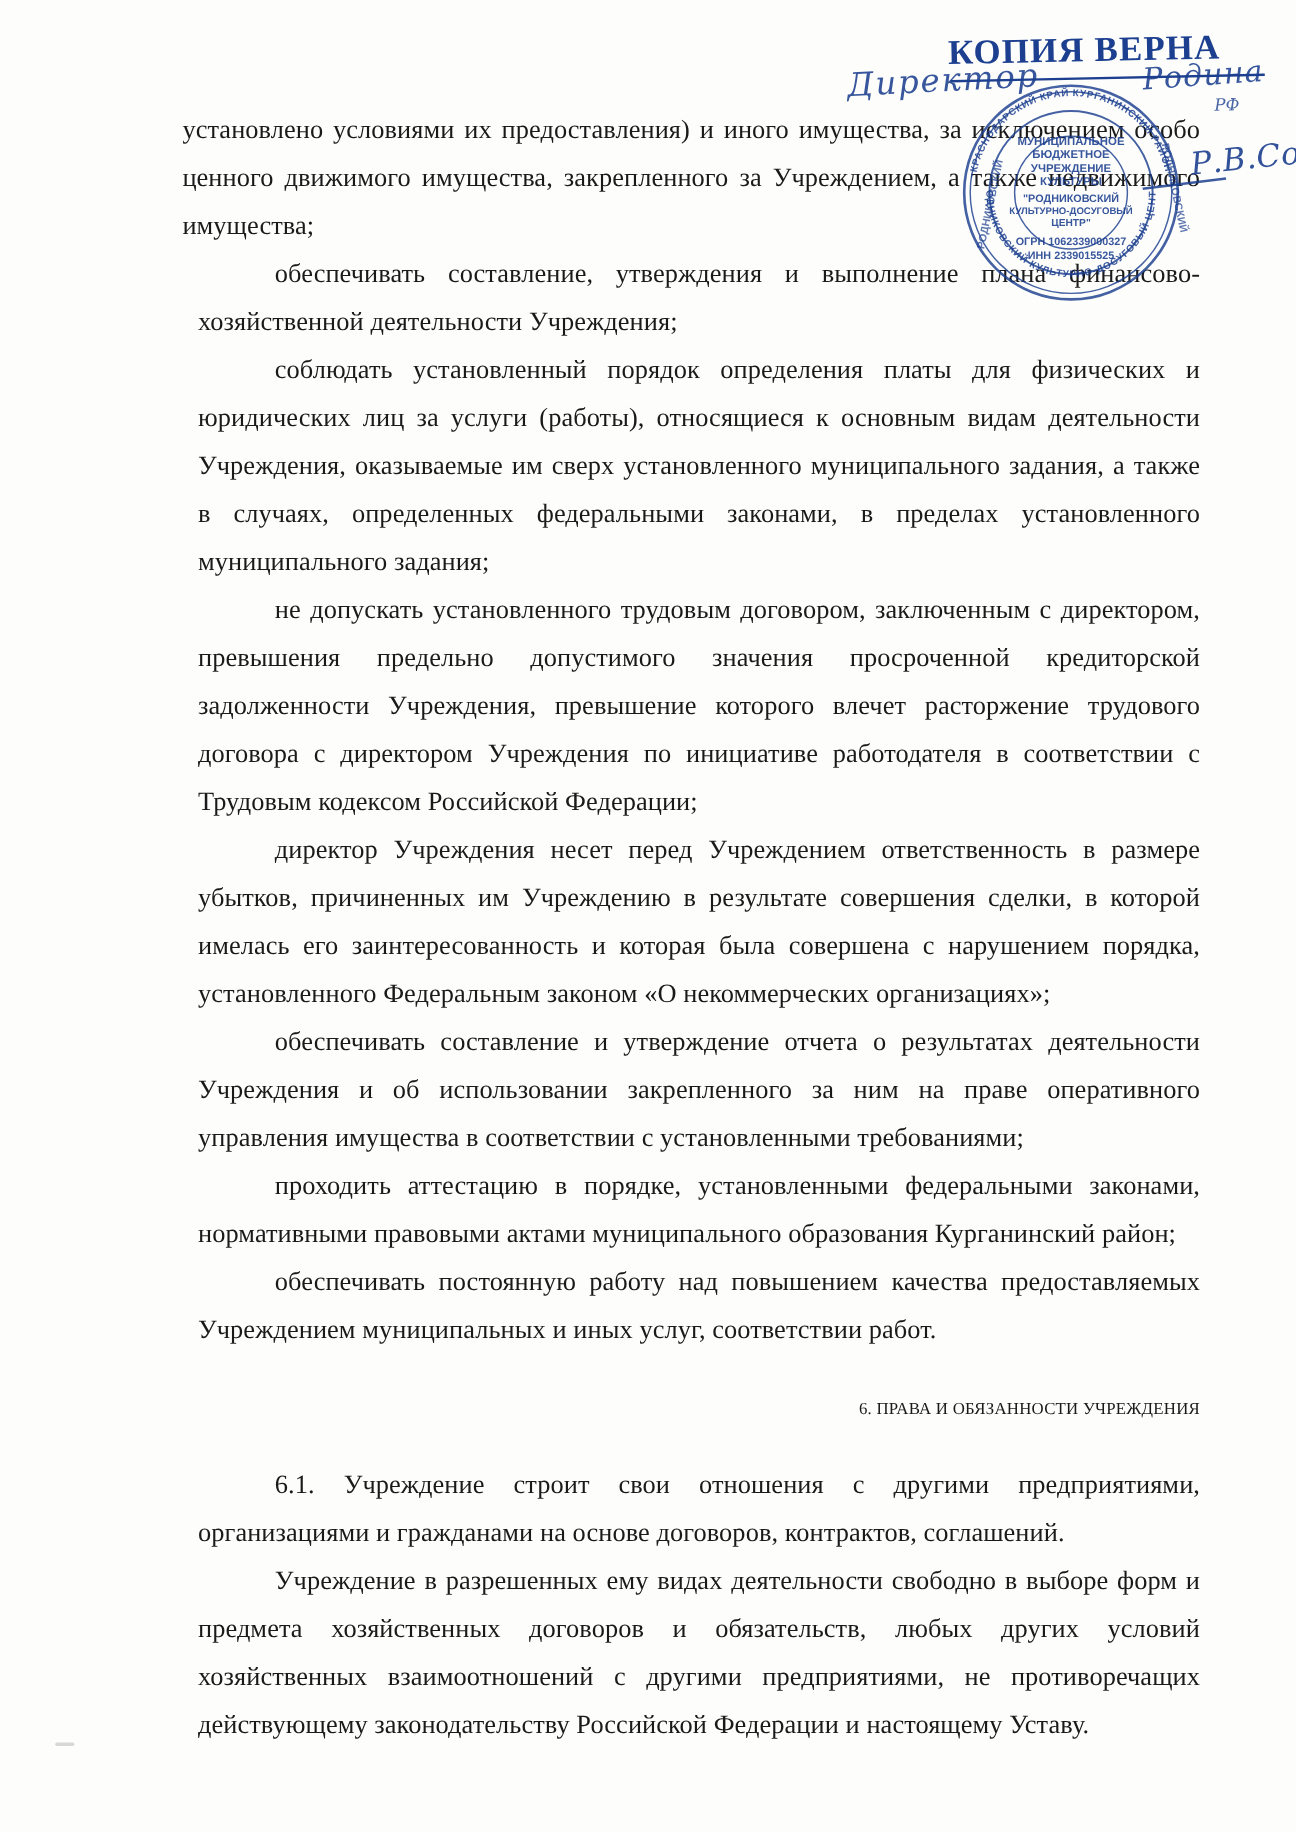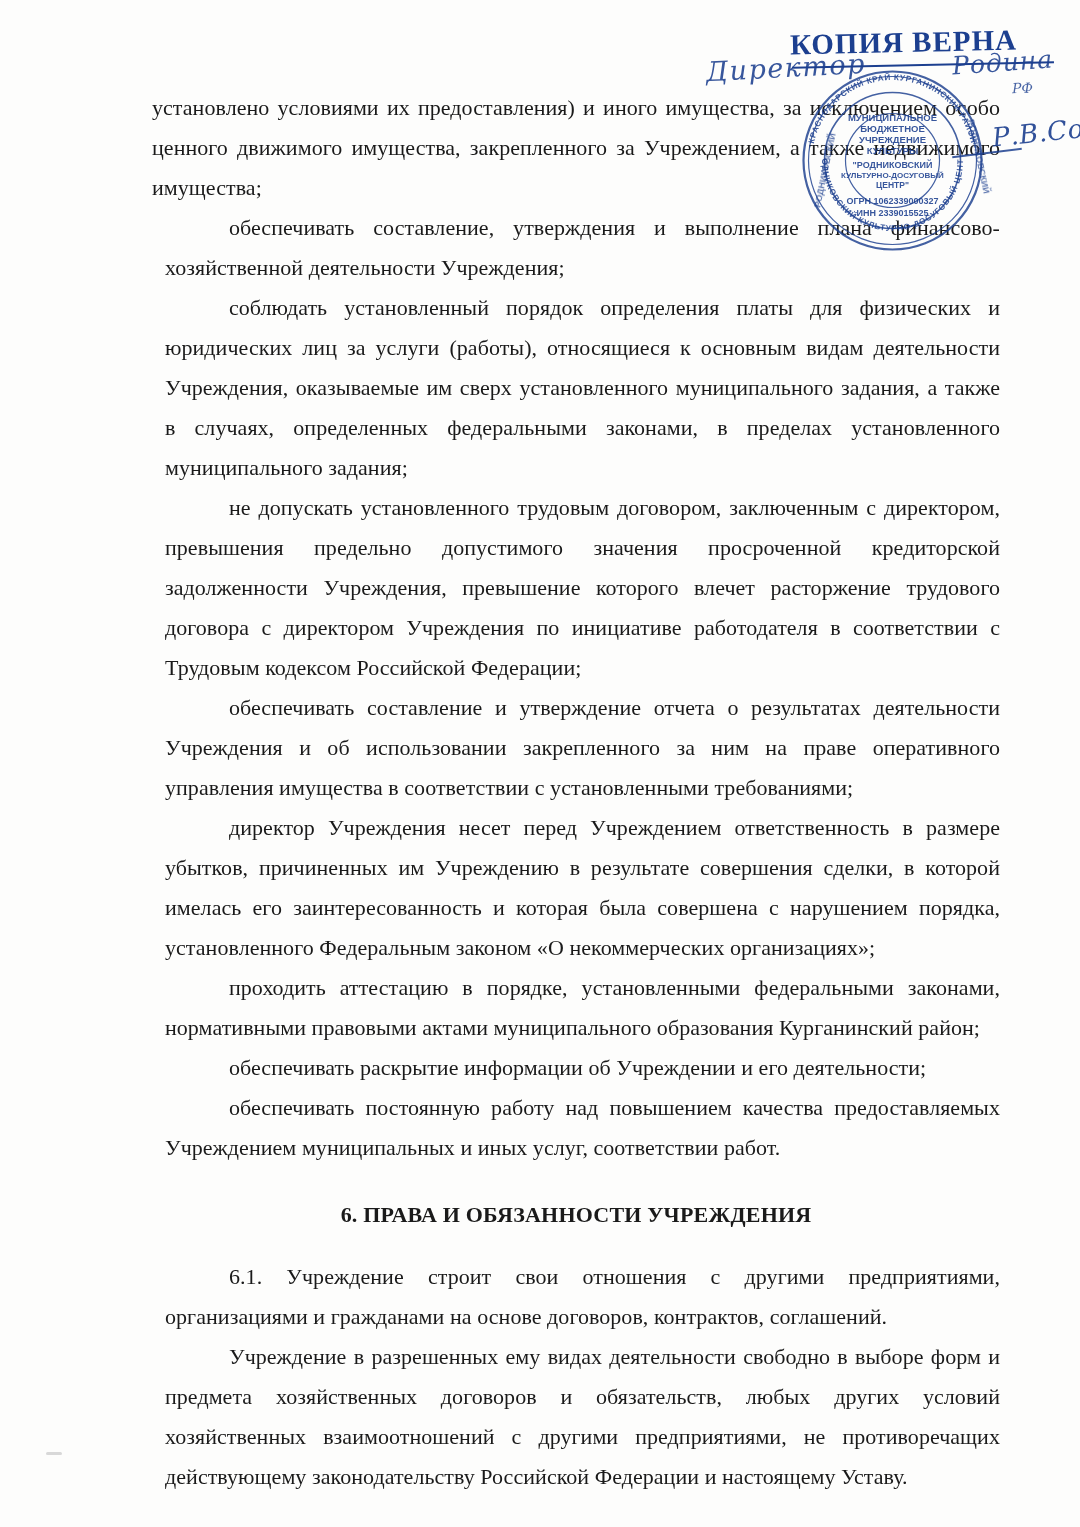--- a/index.html
+++ b/index.html
@@ -33,24 +33,24 @@
     text-align: justify;
     text-justify: inter-word;
     letter-spacing: 0.05px;
   }
   p.para.indent {
     text-indent: 64px;
     margin-left: 13px;
   }
   h2.heading {
     margin: 30px 0 26px 0;
-    font-size: 22px;
+    font-size: 14px;
     line-height: 33px;
-    font-weight: bold;
-    text-align: center;
+    font-weight: normal;
+    text-align: right;
     letter-spacing: 0.2px;
   }
 
   
   .seal {
     position: absolute;
     left: 790px;
     top: 58px;
     width: 205px;
     height: 205px;
@@ -146,24 +146,23 @@
 <body>
 
 <div class="page">
 
   <div class="content">
 
     <p class="para">установлено условиями их предоставления) и иного имущества, за исключением особо ценного движимого имущества, закрепленного за Учреждением, а также недвижимого имущества;</p>
     <p class="para indent">обеспечивать составление, утверждения и выполнение плана финансово-хозяйственной деятельности Учреждения;</p>
     <p class="para indent">соблюдать установленный порядок определения платы для физических и юридических лиц за услуги (работы), относящиеся к основным видам деятельности Учреждения, оказываемые им сверх установленного муниципального задания, а также в случаях, определенных федеральными законами, в пределах установленного муниципального задания;</p>
     <p class="para indent">не допускать установленного трудовым договором, заключенным с директором, превышения предельно допустимого значения просроченной кредиторской задолженности Учреждения, превышение которого влечет расторжение трудового договора с директором Учреждения по инициативе работодателя в соответствии с Трудовым кодексом Российской Федерации;</p>
+    <p class="para indent">директор Учреждения несет перед Учреждением ответственность в размере убытков, причиненных им Учреждению в результате совершения сделки, в которой имелась его заинтересованность и которая была совершена с нарушением порядка, установленного Федеральным законом «О некоммерческих организациях»;</p>
     <p class="para indent">обеспечивать составление и утверждение отчета о результатах деятельности Учреждения и об использовании закрепленного за ним на праве оперативного управления имущества в соответствии с установленными требованиями;</p>
-    <p class="para indent">директор Учреждения несет перед Учреждением ответственность в размере убытков, причиненных им Учреждению в результате совершения сделки, в которой имелась его заинтересованность и которая была совершена с нарушением порядка, установленного Федеральным законом «О некоммерческих организациях»;</p>
     <p class="para indent">проходить аттестацию в порядке, установленными федеральными законами, нормативными правовыми актами муниципального образования Курганинский район;</p>
-    <p class="para indent">обеспечивать раскрытие информации об Учреждении и его деятельности;</p>
     <p class="para indent">обеспечивать постоянную работу над повышением качества предоставляемых Учреждением муниципальных и иных услуг, соответствии работ.</p>
 
     <h2 class="heading">6. ПРАВА И ОБЯЗАННОСТИ УЧРЕЖДЕНИЯ</h2>
 
     <p class="para indent">6.1. Учреждение строит свои отношения с другими предприятиями, организациями и гражданами на основе договоров, контрактов, соглашений.</p>
     <p class="para indent">Учреждение в разрешенных ему видах деятельности свободно в выборе форм и предмета хозяйственных договоров и обязательств, любых других условий хозяйственных взаимоотношений с другими предприятиями, не противоречащих действующему законодательству Российской Федерации и настоящему Уставу.</p>
 
   </div>
 
   <div class="copy-true">КОПИЯ ВЕРНА</div>

